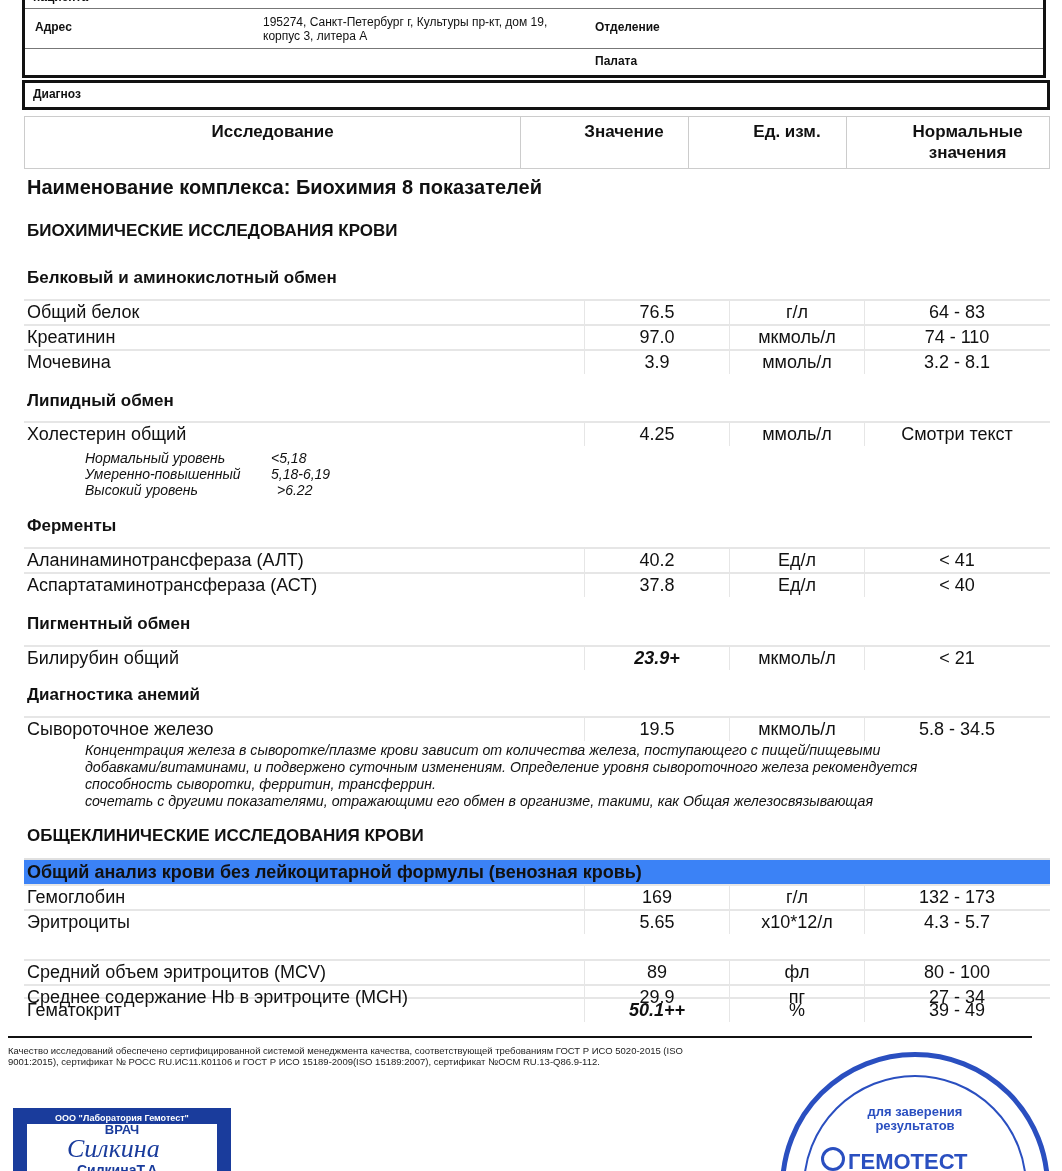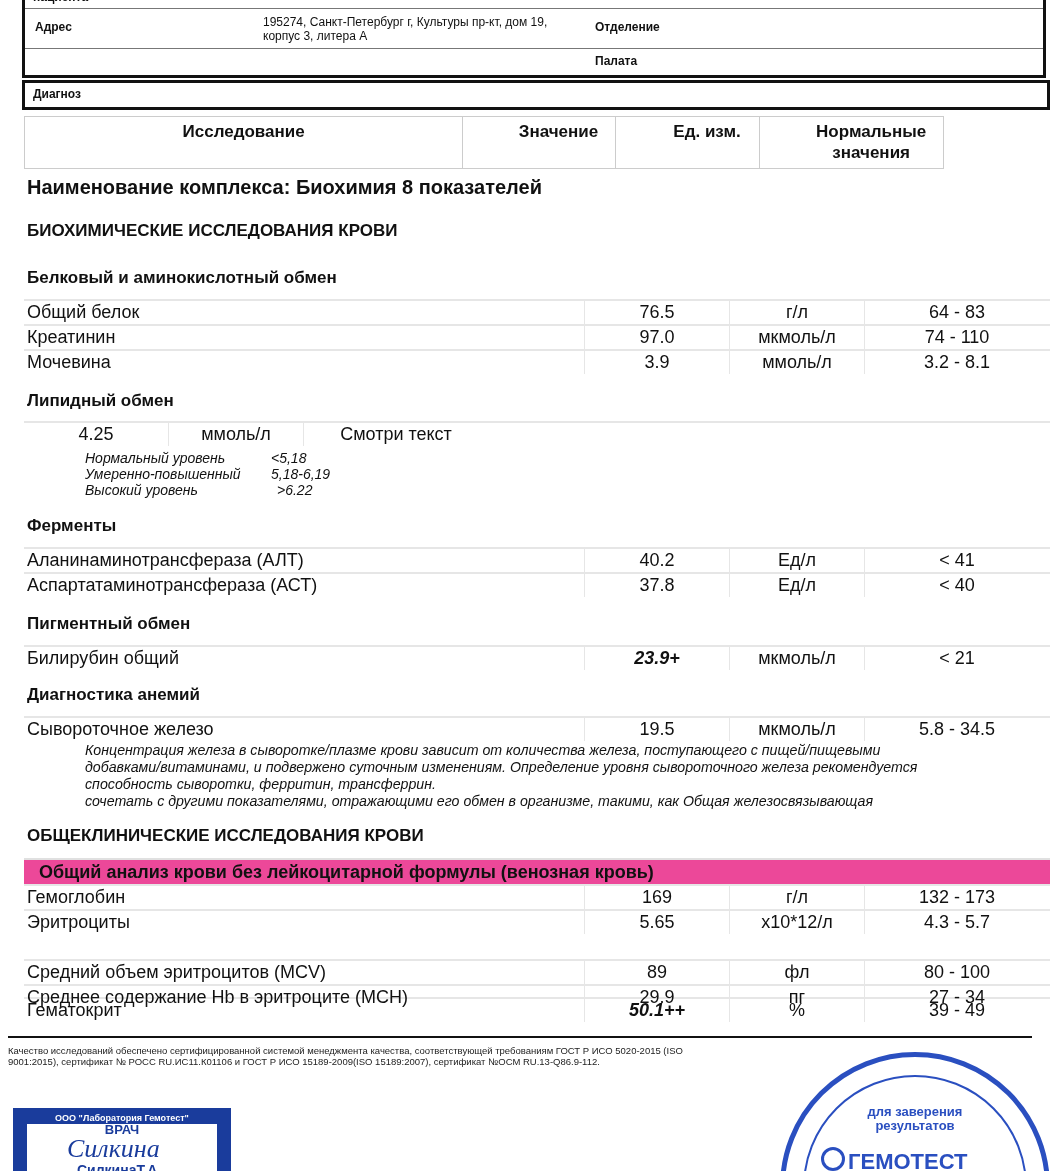--- a/index.html
+++ b/index.html
@@ -5,36 +5,36 @@
   html,body{margin:0;padding:0;background:#fff;}
   body{width:1062px;height:1171px;overflow:hidden;position:relative;font-family:"Liberation Sans",sans-serif;color:#111;}
   .abs{position:absolute;}
   
   .pbox{left:22px;top:-14px;width:1024px;height:92px;border:3px solid #111;border-top:none;box-sizing:border-box;}
   .pbox .hline{position:absolute;left:0;right:0;height:1px;background:#777;}
   .lbl{font-weight:bold;font-size:12px;}
   .addr{font-size:12px;line-height:14px;}
   .dbox{left:22px;top:80px;width:1028px;height:30px;border:3px solid #111;box-sizing:border-box;}
   
-  .thead{left:24px;top:116px;width:920px;height:53px;border:1px solid #ccc;box-sizing:border-box;display:flex;gap:39px;}
+  .thead{left:24px;top:116px;width:1026px;height:53px;border:1px solid #ccc;box-sizing:border-box;display:flex;gap:39px;}
   .thead div{font-weight:bold;font-size:17px;text-align:center;padding-top:4px;box-sizing:border-box;border-right:1px solid #ccc;line-height:21px;}
   .thead div:last-child{border-right:none;}
   .c1{width:561px;} .c2{width:145px;} .c3{width:135px;} .c4{width:184px;}
   .title{left:27px;top:176px;font-size:20px;font-weight:bold;}
   .sect{left:27px;font-size:17px;font-weight:bold;}
   .sub{left:27px;font-size:17px;font-weight:bold;}
   .row{left:24px;width:1026px;height:25px;display:flex;border-top:2px solid #e6e6e6;box-sizing:border-box;font-size:18px;}
   .row div{box-sizing:border-box;line-height:22px;}
   .row .n{width:561px;padding-left:3px;border-right:1px solid #e6e6e6;}
   .row .v{width:145px;text-align:center;border-right:1px solid #e6e6e6;}
   .row .u{width:135px;text-align:center;border-right:1px solid #e6e6e6;}
   .row .r{width:184px;text-align:center;}
   .flag{font-weight:bold;font-style:italic;}
   .note{font-size:14px;font-style:italic;line-height:16px;}
-  .grey{left:24px;top:858px;width:1026px;height:26px;background:#ec4899;border-top:2px solid #e0e0e0;box-sizing:border-box;font-weight:bold;font-size:18px;padding-left:15px;line-height:24px;}
+  .grey{left:24px;top:858px;width:1026px;height:26px;background:#3b82f6;border-top:2px solid #e0e0e0;box-sizing:border-box;font-weight:bold;font-size:18px;padding-left:3px;line-height:24px;}
   .footline{left:8px;top:1036px;width:1024px;height:2px;background:#111;}
   .foot{left:8px;top:1045px;font-size:9.5px;line-height:11px;color:#222;width:730px;}
   .stamp1{left:13px;top:1108px;width:218px;height:70px;border:4px solid #1a3c9c;box-sizing:border-box;color:#1a3c9c;}
   .stamp1 .topband{position:absolute;left:0;right:0;top:0;height:12px;background:#1a3c9c;color:#fff;font-size:9px;font-weight:bold;text-align:center;line-height:12px;}
   .stamp1 .sideband{position:absolute;top:0;bottom:0;width:10px;background:#1a3c9c;}
   .stamp2{left:780px;top:1052px;width:270px;height:270px;border-radius:50%;border:5px solid #2a4fc0;box-sizing:border-box;color:#2a4fc0;}
   .stamp2 .inner{position:absolute;left:18px;top:18px;right:18px;bottom:18px;border-radius:50%;border:2px solid #2a4fc0;}
 </style>
 </head>
 <body>
@@ -80,20 +80,21 @@
 </div>
 <div class="abs row" style="top:349px;">
   <div class="n">Мочевина</div>
   <div class="v">3.9</div>
   <div class="u">ммоль/л</div>
   <div class="r">3.2 - 8.1</div>
 </div>
 
 <div class="abs sub" style="top:391px;">Липидный обмен</div>
 <div class="abs row" style="top:421px;">
+  <div class="n">Холестерин общий</div>
   <div class="v">4.25</div>
   <div class="u">ммоль/л</div>
   <div class="r">Смотри текст</div>
 </div>
 <div class="abs note" style="left:85px;top:450px;">
   <div><span style="display:inline-block;width:186px;">Нормальный уровень</span><span>&lt;5,18</span></div>
   <div><span style="display:inline-block;width:186px;">Умеренно-повышенный</span><span>5,18-6,19</span></div>
   <div><span style="display:inline-block;width:192px;">Высокий уровень</span><span>&gt;6.22</span></div>
 </div>
 

